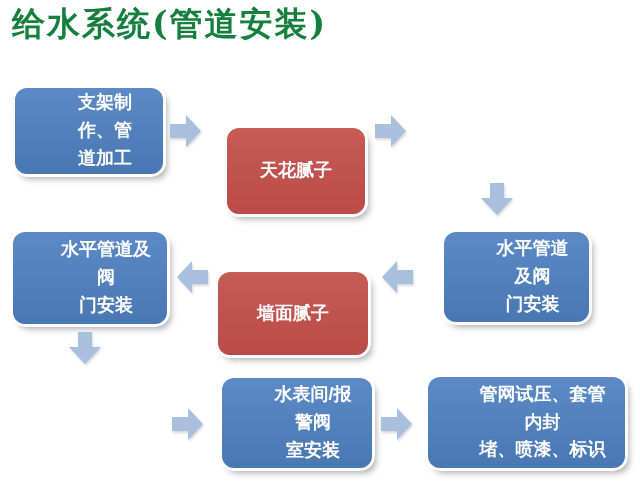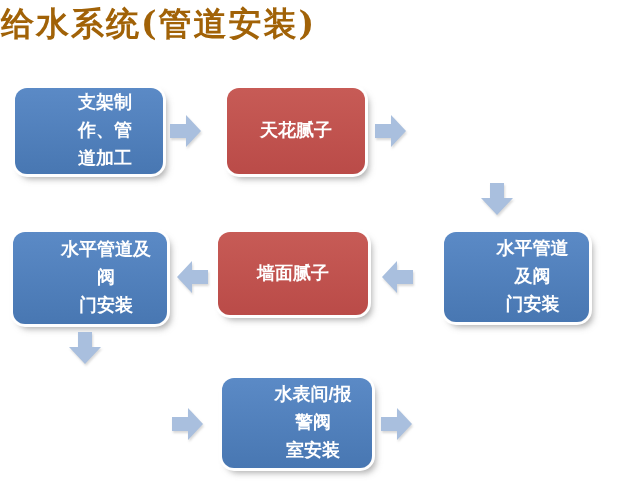--- a/index.html
+++ b/index.html
@@ -5,46 +5,46 @@
   html,body{margin:0;padding:0;background:#ffffff;}
   .canvas{
     position:relative;
     width:640px;height:486px;
     background:#ffffff;
     overflow:hidden;
     font-family:"Liberation Sans",sans-serif;
   }
   .title{
     position:absolute;
-    left:1px;top:2px;
+    left:12px;top:2px;
     margin:0;
     font-family:"DejaVu Serif",serif;
     font-size:33px;
     font-weight:900;
     letter-spacing:2px;
-    color:#a16207;
+    color:#15803d;
   }
   .node{
     position:absolute;
     box-sizing:border-box;
     border-radius:12px;
     display:flex;
     align-items:center;
     justify-content:center;
     text-align:center;
     padding:0 16px;
     color:#ffffff;
     font-weight:bold;
     font-size:18px;
     line-height:1.55;
     white-space:pre-line;
     box-shadow:0 0 0 3px #ffffff, 4px 5px 6px rgba(110,110,110,.55);
   }
   .node[data-variant="blue"]{background:linear-gradient(#5b8ac6,#4877b2);padding-left:48px;}
-  .node[data-variant="red"]{background:linear-gradient(#c75b56,#ba4b48);}
+  .node[data-variant="red"]{background:linear-gradient(#c75b56,#ba4b48);margin-top:40px;}
   .arrow{
     position:absolute;
     filter:drop-shadow(1px 2px 1px rgba(100,100,100,.25));
   }
   .arrow svg{display:block;}
 </style>
 </head>
 <body>
 
 <div class="canvas">
@@ -110,14 +110,16 @@
 
   <div class="node" style="left:222px;top:378px;width:150px;height:90px" data-variant="blue">水表间/报警阀
 室安装</div>
 
   <div class="arrow" style="left:381px;top:407px">
     <svg width="32" height="34" viewBox="0 0 32 34">
         <polygon points="0,10 16,10 16,1 31,17 16,33 16,24 0,24" fill="#A9BFDE"></polygon>
       </svg>
   </div>
 
+  <div class="node" style="left:428px;top:377px;width:197px;height:91px" data-variant="blue">管网试压、套管内封
+堵、喷漆、标识</div>
 
 </div>
 
 </body></html>

